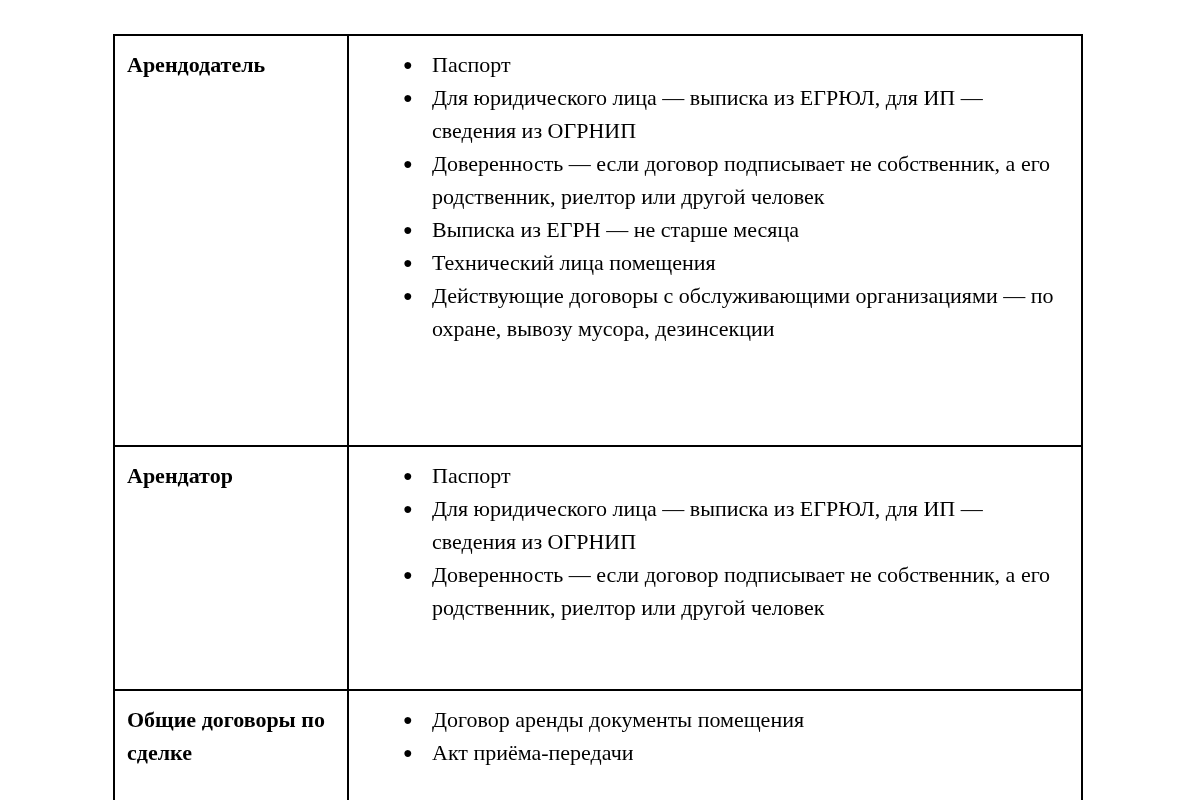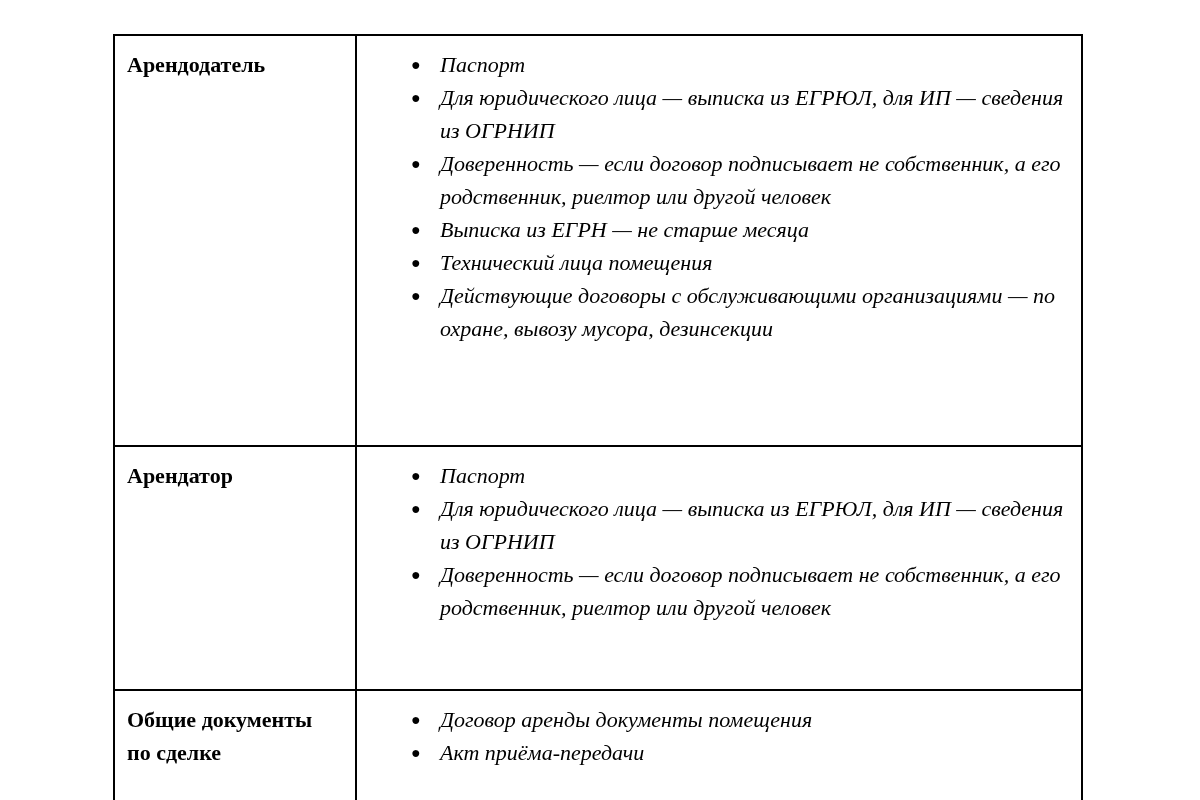--- a/index.html
+++ b/index.html
@@ -27,26 +27,25 @@
     table-layout: fixed;
   }
   table.doc-table td {
     border: 2px solid #000000;
     vertical-align: top;
     font-size: 22px;
     line-height: 33px;
   }
   td.head-cell {
     width: 208px;
-    padding: 12px 20px 12px 12px;
+    padding: 12px 12px 12px 12px;
     font-weight: bold;
   }
   td.list-cell {
     padding: 12px 10px 12px 0;
-    font-style: italic;
   }
   tr.row-1 td { height: 385px; }
   tr.row-2 td { height: 218px; }
   tr.row-3 td { height: 114px; }
   ul.doc-list {
     margin: 0;
     padding: 0 6px 0 83px;
     list-style: none;
   }
   ul.doc-list li {
@@ -92,21 +91,21 @@
           <ul class="doc-list">
             <li>Паспорт</li>
             <li>Для юридического лица — выписка из ЕГРЮЛ, для ИП — сведения из ОГРНИП</li>
             <li>Доверенность — если договор подписывает не собственник, а его родственник, риелтор или другой человек</li>
           </ul>
         </td>
       </tr>
 
       <tr class="row-3">
         <td class="head-cell">
-          <span>Общие документы по сделке</span>
+          <span>Общие договоры по сделке</span>
         </td>
         <td class="list-cell">
           <ul class="doc-list">
             <li>Договор аренды документы помещения</li>
             <li>Акт приёма-передачи</li>
           </ul>
         </td>
       </tr>
 
     </tbody>

